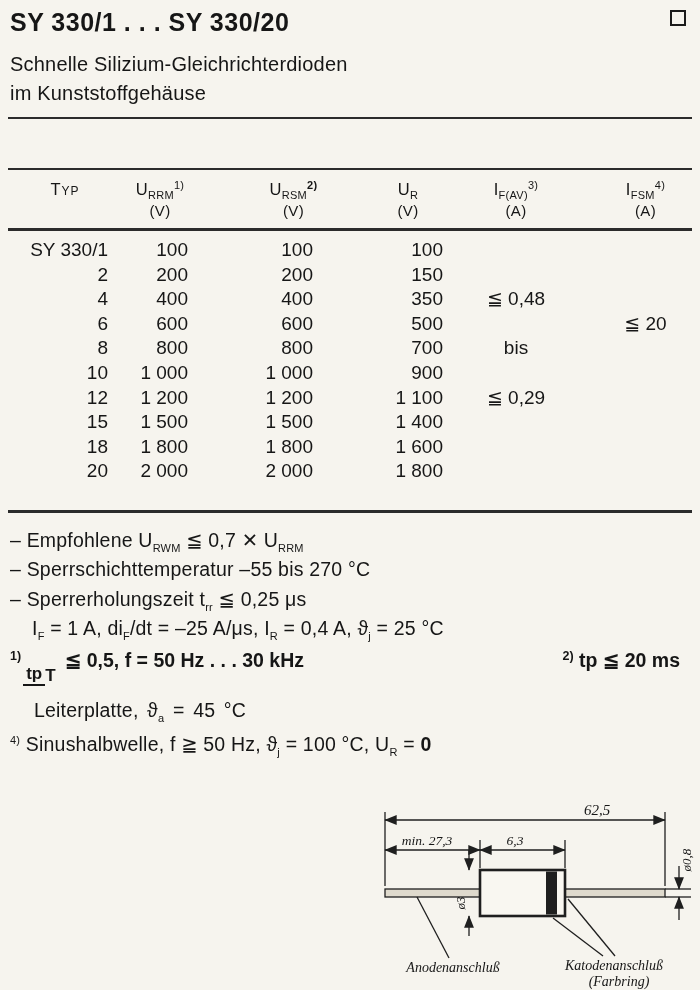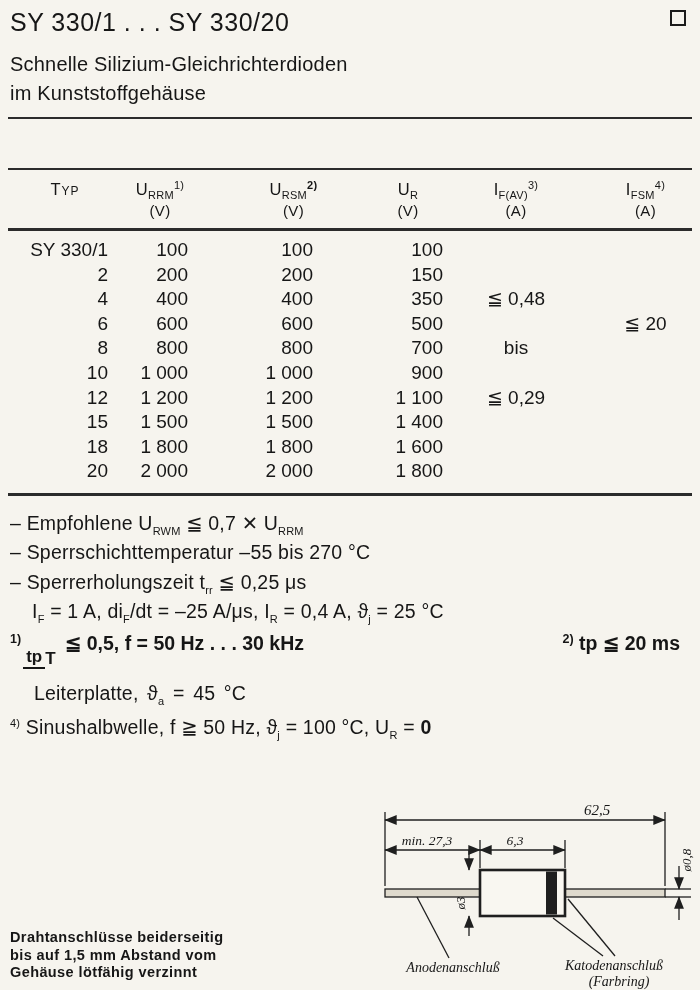--- a/index.html
+++ b/index.html
@@ -1,38 +1,38 @@
 <!DOCTYPE html>
 <html><head>
 <meta charset="utf-8">
 <style>
   * { margin:0; padding:0; box-sizing:border-box; }
   html,body { width:700px; height:990px; }
   body { background:#dedbd3; font-family:"Liberation Sans", sans-serif; }
   .page { position:relative; width:700px; height:990px; background:#f6f4ee; color:#161616; overflow:hidden; padding:8px 8px 0 8px; }
 
-  .title { font-size:25px; font-weight:normal; letter-spacing:.5px; padding-left:2px; }
+  .title { font-size:25px; font-weight:bold; letter-spacing:.5px; padding-left:2px; }
   .corner-square { position:absolute; top:10px; right:14px; width:16px; height:16px; border:2.5px solid #1b1b1b; }
 
   .subtitle { margin-top:13px; font-size:20px; line-height:29px; padding-left:2px; letter-spacing:.2px; }
   .rule1 { margin-top:9px; height:2px; background:#2b2b2b; }
 
   .dstable { margin-top:49px; border-top:2px solid #2b2b2b; border-bottom:3px solid #2b2b2b; }
   .thead { display:grid; grid-template-columns:100px 80px 125px 130px 120px 1fr; padding:10px 0 9px; border-bottom:3px solid #2b2b2b; }
   .th { text-align:center; font-size:16.5px; letter-spacing:.3px; }
   .th .hline { display:block; white-space:nowrap; }
   .th .hunit { display:block; font-size:15px; margin-top:3px; }
   .th-typ { font-variant:small-caps; letter-spacing:1px; }
   .h1 { transform:translateX(7px); }  .h2 { transform:translateX(12px); }
   .h3 { transform:translateX(43px); } .h4 { transform:translateX(30px); }
   .h5 { transform:translateX(13px); } .h6 { transform:translateX(18px); }
   sub { font-size:11px; line-height:0; }
   sup { font-size:11px; line-height:0; }
 
-  .tbody { padding:7px 0 9px; }
+  .tbody { padding:7px 0 26px; }
   .trow { display:grid; grid-template-columns:100px 80px 125px 130px 120px 1fr; font-size:19px; line-height:24.6px; }
   .td { white-space:pre; }
   .c1,.c2,.c3,.c4 { text-align:right; }
   .c5 { text-align:center; transform:translateX(13px); }
   .c6 { text-align:center; transform:translateX(18px); }
 
   .notes { margin-top:16px; padding-left:2px; font-size:19.5px; }
   .note { margin-bottom:6.5px; letter-spacing:.2px; }
   .note.indent { padding-left:22px; }
 
@@ -236,19 +236,14 @@
         <text x="150" y="45" font-size="13.5" text-anchor="middle">6,3</text>
         <text transform="translate(100,103) rotate(-90)" font-size="13" text-anchor="middle">ø3</text>
         <text transform="translate(326,60) rotate(-90)" font-size="13" text-anchor="middle">ø0,8</text>
         <text x="88" y="172" font-size="14" text-anchor="middle">Anodenanschluß</text>
         <text x="249" y="170" font-size="14" text-anchor="middle">Katodenanschluß</text>
         <text x="254" y="186" font-size="14" text-anchor="middle">(Farbring)</text>
       </g>
     </svg>
   </div>
 
-  <div class="footer-note">
-    <div>Drahtanschlüsse beiderseitig</div>
-    <div>bis auf 1,5 mm Abstand vom</div>
-    <div>Gehäuse lötfähig verzinnt</div>
-  </div>
 
 </div>
 
 </body></html>

